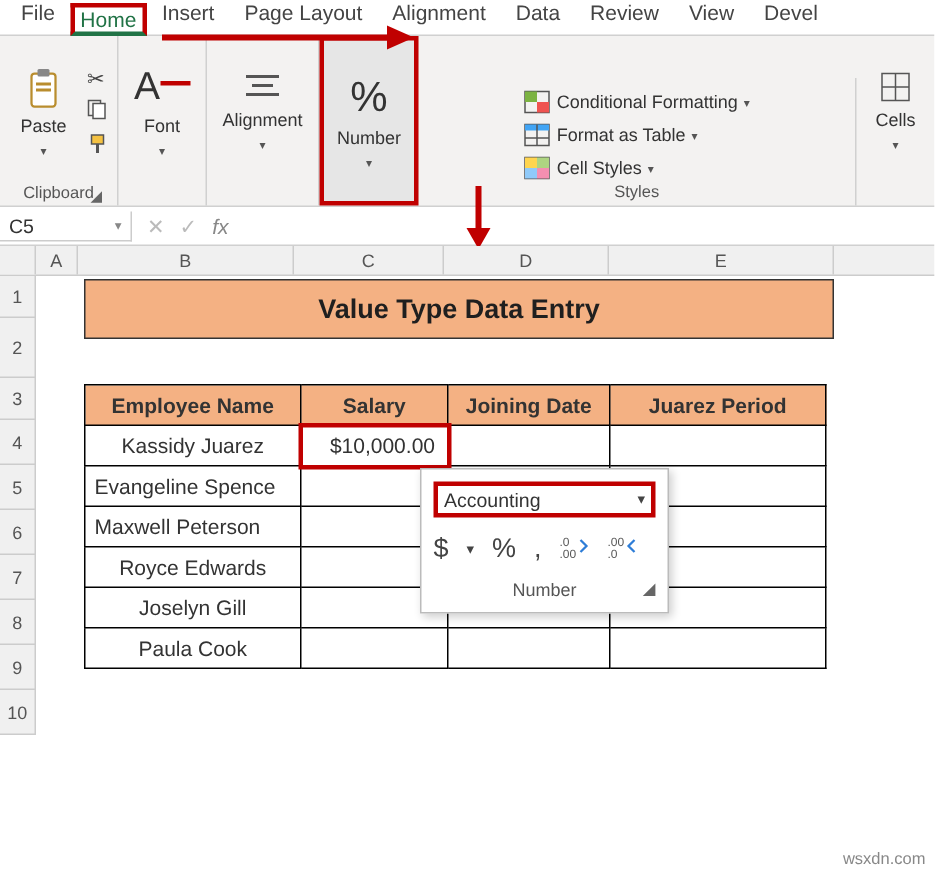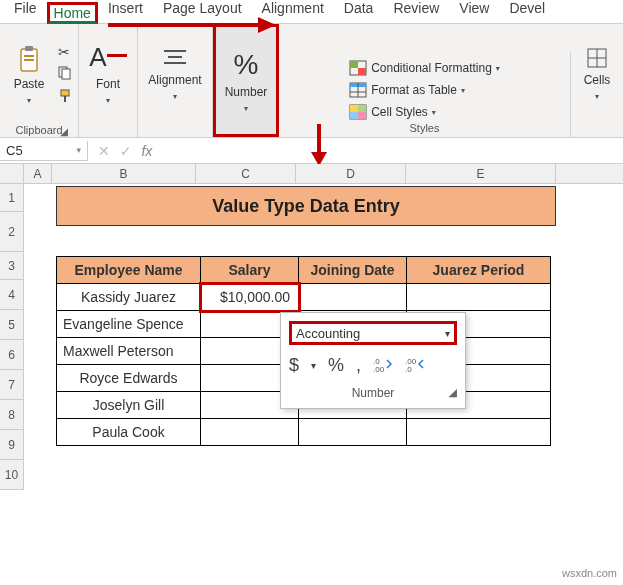--- a/index.html
+++ b/index.html
@@ -71,21 +71,21 @@
   .data-table td.sal { text-align: right; }
   .cW0 { width: 144px; } .cW1 { width: 98px; }
   .cW2 { width: 108px; } .cW3 { width: 144px; }
 
   
   .sal-hl { outline: 3px solid #c00000; outline-offset: -1px; }
 
   
   .popup {
     position: absolute; left: 280px; top: 148px;
-    width: 186px; background: #fff; border: 1px solid #bbb;
+    width: 166px; background: #fff; border: 1px solid #bbb;
     box-shadow: 2px 2px 6px rgba(0,0,0,.2); padding: 8px;
   }
   .popup .combo {
     border: 3px solid #c00000; padding: 1px 4px; display: flex;
     align-items: center; justify-content: space-between; height: 24px;
     font-size: 13px; background: #fff;
   }
   .popup .combo span.car { font-size: 10px; color: #444; }
   .popup .fmt-row { display: flex; gap: 12px; margin-top: 10px; align-items: center; }
   .popup .fmt-row .b { font-size: 18px; color: #444; cursor: pointer; }

